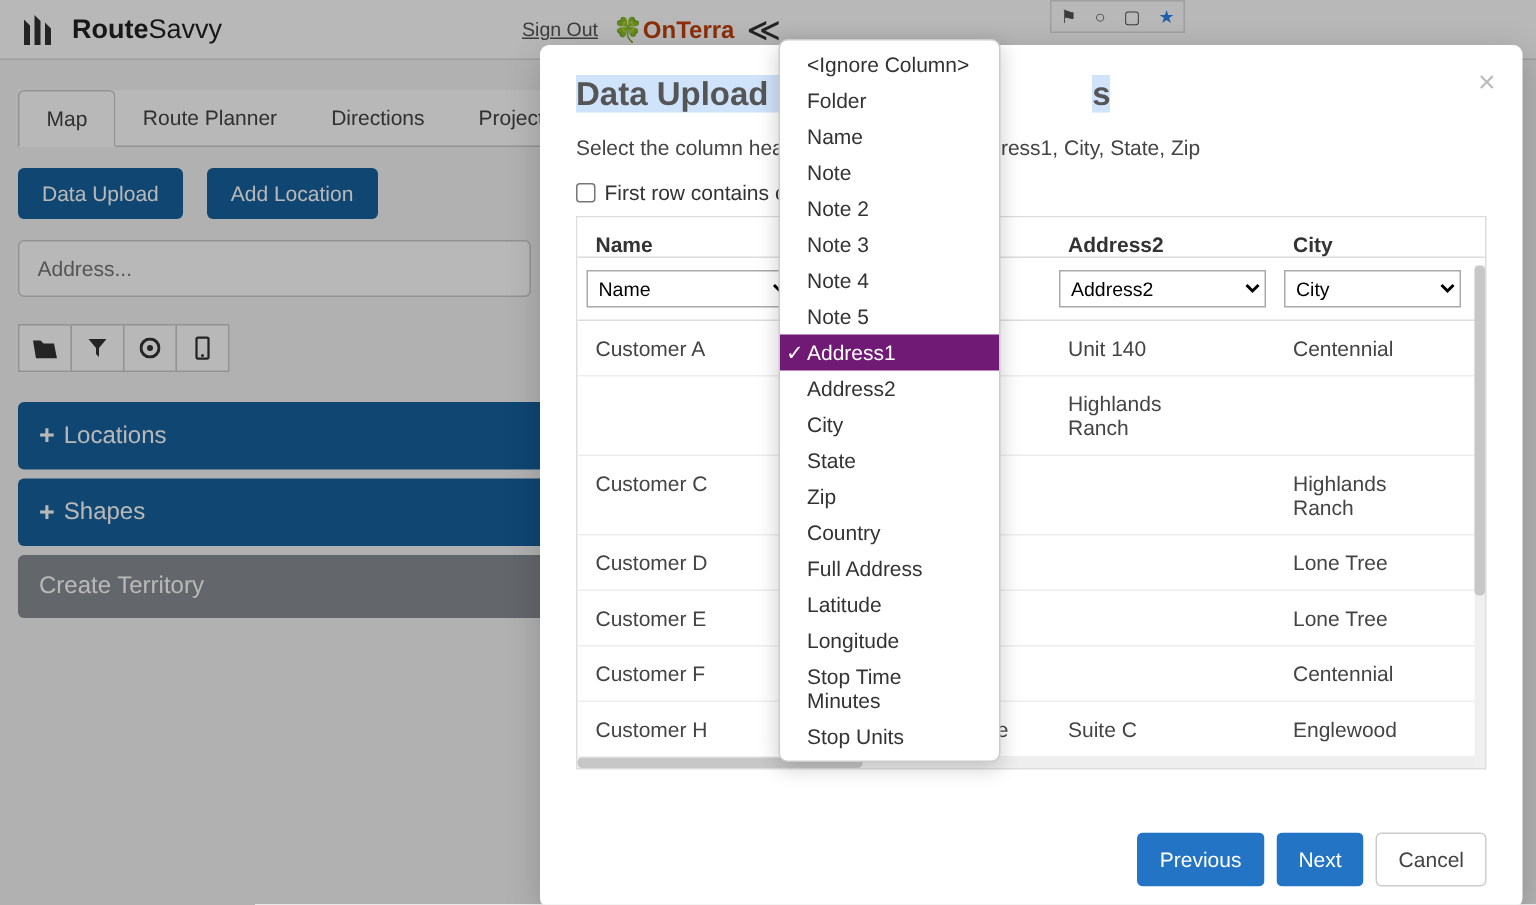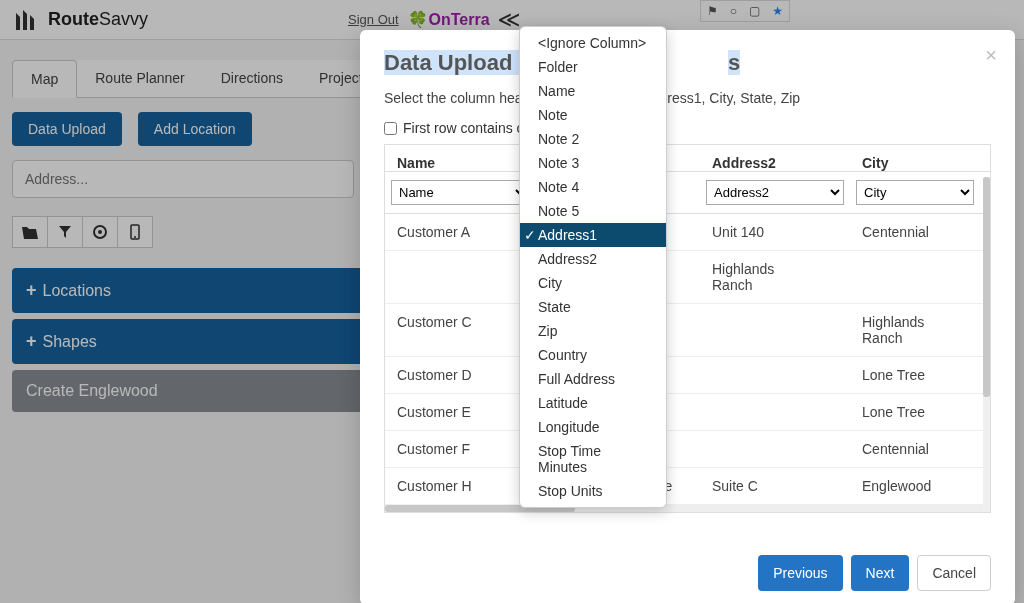--- a/index.html
+++ b/index.html
@@ -3,21 +3,21 @@
 <meta charset="utf-8">
 <style>
 * { box-sizing: border-box; margin: 0; padding: 0; }
 body { font-family: Arial, Helvetica, sans-serif; font-size: 14px; color: #333; background: #f5f5f5; width: 1024px; height: 603px; overflow: hidden; position: relative; }
 
 .topbar { display: flex; align-items: center; padding: 4px 12px; background: #fff; border-bottom: 1px solid #ddd; height: 40px; }
 .logo { display: flex; align-items: center; gap: 6px; }
 .logo-text { font-size: 18px; font-weight: bold; color: #222; }
 .logo-text .savvy { font-weight: normal; }
 .signout { margin-left: 200px; font-size: 13px; color: #555; text-decoration: underline; }
-.onterra { margin-left: 10px; color: #a21caf; font-weight: bold; font-size: 16px; }
+.onterra { margin-left: 10px; color: #c2410c; font-weight: bold; font-size: 16px; }
 .chev { font-size: 22px; color: #333; margin-left: 8px; }
 
 .tabs { display: flex; background: #fff; border-bottom: 1px solid #ccc; margin: 20px 12px 0 12px; }
 .tabs .tab { padding: 10px 18px; font-size: 14px; color: #444; cursor: pointer; }
 .tabs .tab.active { border: 1px solid #ccc; border-bottom: 1px solid #fff; border-radius: 4px 4px 0 0; margin-bottom: -1px; background: #fff; }
 
 .btn-row { display: flex; gap: 16px; padding: 14px 12px; }
 .btn { background: #16629e; color: #fff; padding: 9px 16px; border: none; border-radius: 4px; font-size: 14px; cursor: pointer; }
 
 .addr-row { padding: 0 12px 14px 12px; }
@@ -54,21 +54,21 @@
 .hscroll { height: 7px; background: #eee; }
 .hthumb { height: 7px; width: 190px; background: #c7c7c7; border-radius: 3px; }
 
 .modalfooter { position: absolute; bottom: 14px; right: 24px; display: flex; gap: 8px; }
 .mbtn { padding: 9px 14px; border-radius: 4px; font-size: 14px; cursor: pointer; border: 1px solid transparent; }
 .mbtn.primary { background: #2374c5; color: #fff; }
 .mbtn.secondary { background: #fff; color: #444; border: 1px solid #ccc; }
 
 .dropdown { position: absolute; left: 519px; top: 26px; width: 148px; background: #fff; border: 1px solid #ccc; border-radius: 6px; box-shadow: 0 4px 14px rgba(0,0,0,0.2); padding: 4px 0; z-index: 100; }
 .dd-item { padding: 4px 18px; font-size: 14px; color: #333; cursor: pointer; position: relative; }
-.dd-item.selected { background: #0c4a6e; color: #fff; }
+.dd-item.selected { background: #701a75; color: #fff; }
 .dd-item.selected::before { content: "✓"; position: absolute; left: 4px; }
 
 .maptoolbar { position: absolute; top: 0; left: 700px; background: #fff; border: 1px solid #ddd; display: flex; align-items: center; height: 22px; }
 .maptoolbar span { padding: 0 6px; font-size: 12px; color: #555; }
 
 .logoicon { width: 30px; height: 30px; }
 </style>
 </head>
 <body>
 
@@ -134,21 +134,21 @@
 
 <div class="acc blue">
     <span class="plus">+</span>
     <span>Locations</span>
   </div>
 <div class="acc blue">
     <span class="plus">+</span>
     <span>Shapes</span>
   </div>
 <div class="acc gray">
-    <span>Create Englewood</span>
+    <span>Create Territory</span>
   </div>
 
 <div class="overlay"></div>
 
 <div class="modal">
   <span class="close">×</span>
   <h2><span class="hl">Data Upload - Choo</span><span style="margin-left:140px" class="hl">s</span></h2>
   <p class="instr"><span>Select the column headers your data e.g. Address1, City, State, Zip</span></p>
   <div class="cbrow">
     <input type="checkbox" style="">

